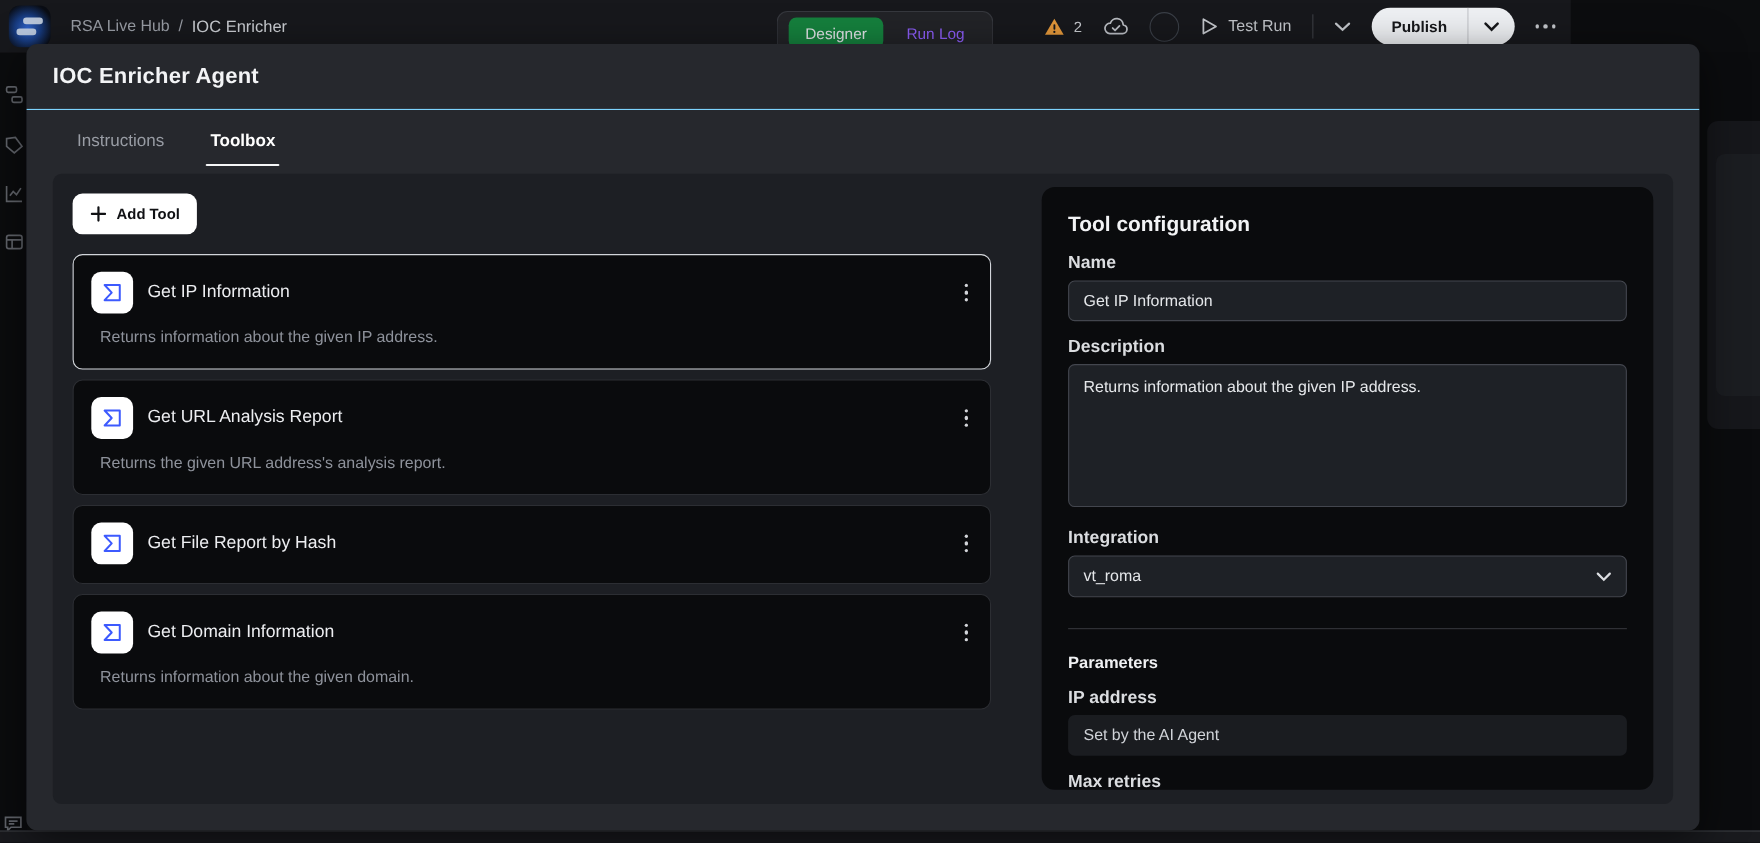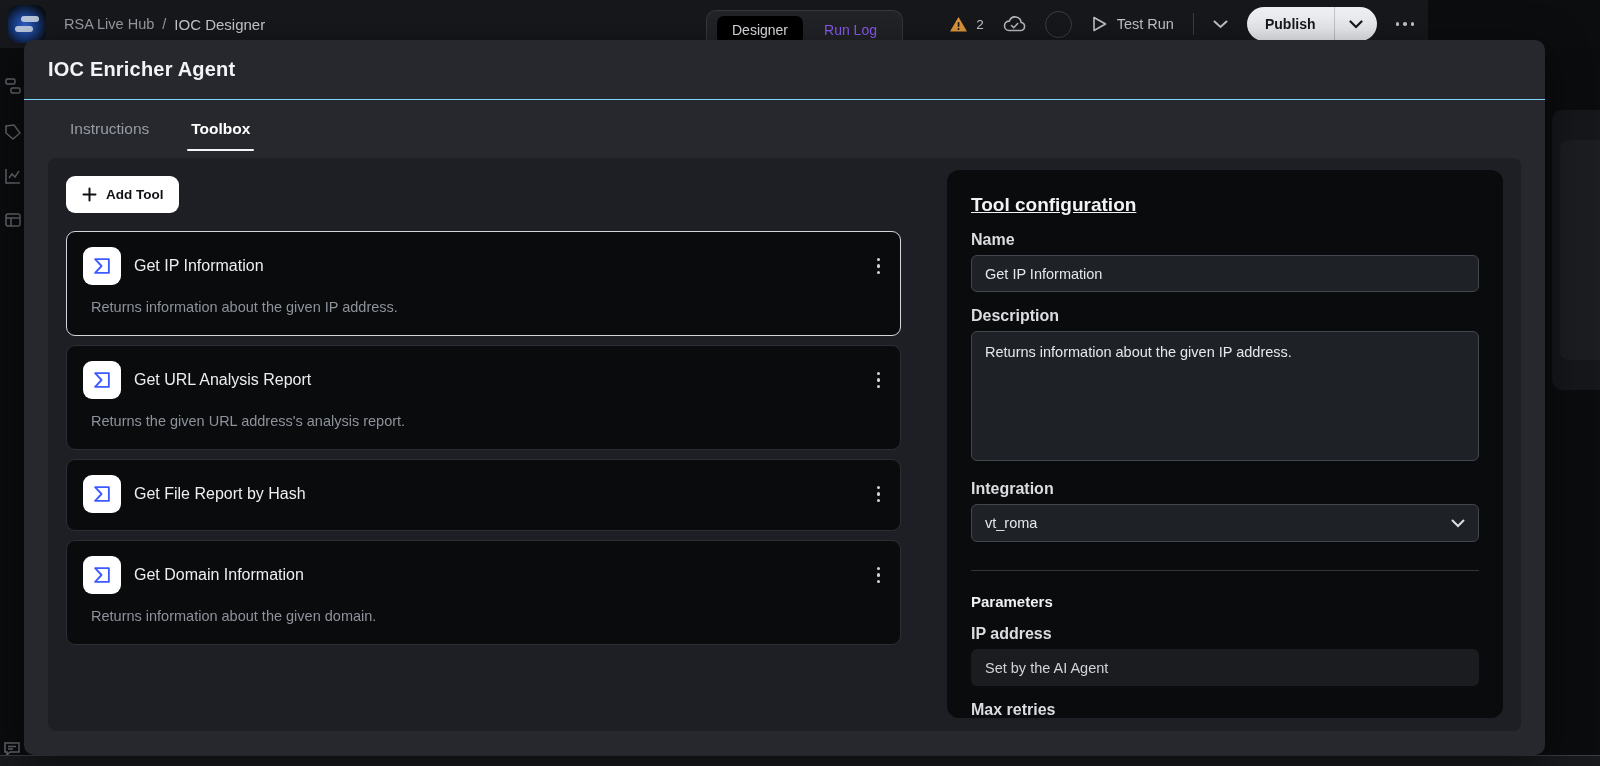--- a/index.html
+++ b/index.html
@@ -26,21 +26,21 @@
   .crumb-root { color:#999da5; }
   .crumb-sep  { color:#999da5; }
   .crumb-current { color:#c9ccd1; font-size:15px; }
 
   .seg-control {
     position:absolute; left:706px; top:10px; height:38px;
     background:#222327; border:1px solid #36383e; border-bottom:none;
     border-radius:10px 10px 0 0; display:flex; align-items:center; padding:0 10px; gap:6px;
   }
   .seg { font-size:14px; padding:6px 15px; border-radius:7px; color:#8b5cf6; }
-  .seg.active { background:#000000; color:#e0e2e6; }
+  .seg.active { background:#15803d; color:#e0e2e6; }
 
   .topbar-right { position:absolute; right:14px; top:0; height:48px; display:flex; align-items:center; gap:19px; }
   .warn-group { display:flex; align-items:center; gap:8px; font-size:13.5px; color:#c6c9ce; }
   .icon-btn { display:flex; align-items:center; justify-content:center; }
   .avatar {
     width:27px; height:27px; border-radius:50%;
     background:radial-gradient(circle at 50% 38%, #8d9aa8 0%, #5c6672 38%, #2b3038 75%, #1d2averted 100%), #2a2f37;
     border:1px solid #3a3f47;
   }
   .testrun { display:flex; align-items:center; gap:9px; font-size:14.5px; color:#c2c5ca; }
@@ -90,21 +90,21 @@
   .tool-icon { width:38px; height:38px; background:#ffffff; border-radius:9px; display:flex; align-items:center; justify-content:center; flex:none; }
   .tool-title { margin-left:13px; font-size:16px; font-weight:500; color:#edeef1; }
   .kebab { margin-left:auto; cursor:pointer; }
   .card-desc { margin:12px 0 0 8px; font-size:14.5px; line-height:1.45; color:#8e929b; max-width:775px; }
 
   
   .config-panel {
     margin-left:auto; width:556px; height:548px; background:#0a0b0d; border-radius:12px;
     padding:24px 24px 0; overflow:hidden; margin-top:-6px;
   }
-  .cfg-title { font-size:19px; font-weight:600; color:#f2f3f5;text-decoration:underline; }
+  .cfg-title { font-size:19px; font-weight:600; color:#f2f3f5; }
   .cfg-label { margin:15px 0 6px; font-size:16px; font-weight:600; color:#dbdde0; }
   .cfg-input, .cfg-textarea, .cfg-select {
     width:100%; background:#1e2126; border:1px solid #43464e; border-radius:6px;
     color:#e5e7ea; font-size:14.5px; font-family:inherit;
   }
   .cfg-input { height:37px; padding:0 13px; }
   .cfg-textarea { height:130px; padding:10px 13px; resize:none; line-height:1.4; }
   .cfg-select { height:38px; display:flex; align-items:center; justify-content:space-between; padding:0 13px; cursor:pointer; }
   .cfg-divider { height:1px; background:#33353a; margin:28px 0 0; }
   .params-title { margin-top:22px; font-size:15px; font-weight:700; color:#f0f1f3; }
@@ -116,21 +116,21 @@
 
 <div class="topbar">
   <div class="logo">
     <span class="bar"></span>
       <span class="bar"></span>
   </div>
 
   <div class="breadcrumb">
     <span class="crumb-root">RSA Live Hub</span>
     <span class="crumb-sep">/</span>
-    <span class="crumb-current">IOC Designer</span>
+    <span class="crumb-current">IOC Enricher</span>
   </div>
 
   <div class="seg-control">
     <span class="seg active">Designer</span>
     <span class="seg">Run Log</span>
   </div>
 
   <div class="topbar-right">
     <span class="warn-group">
       <svg width="19" height="17" viewBox="0 0 19 17">

